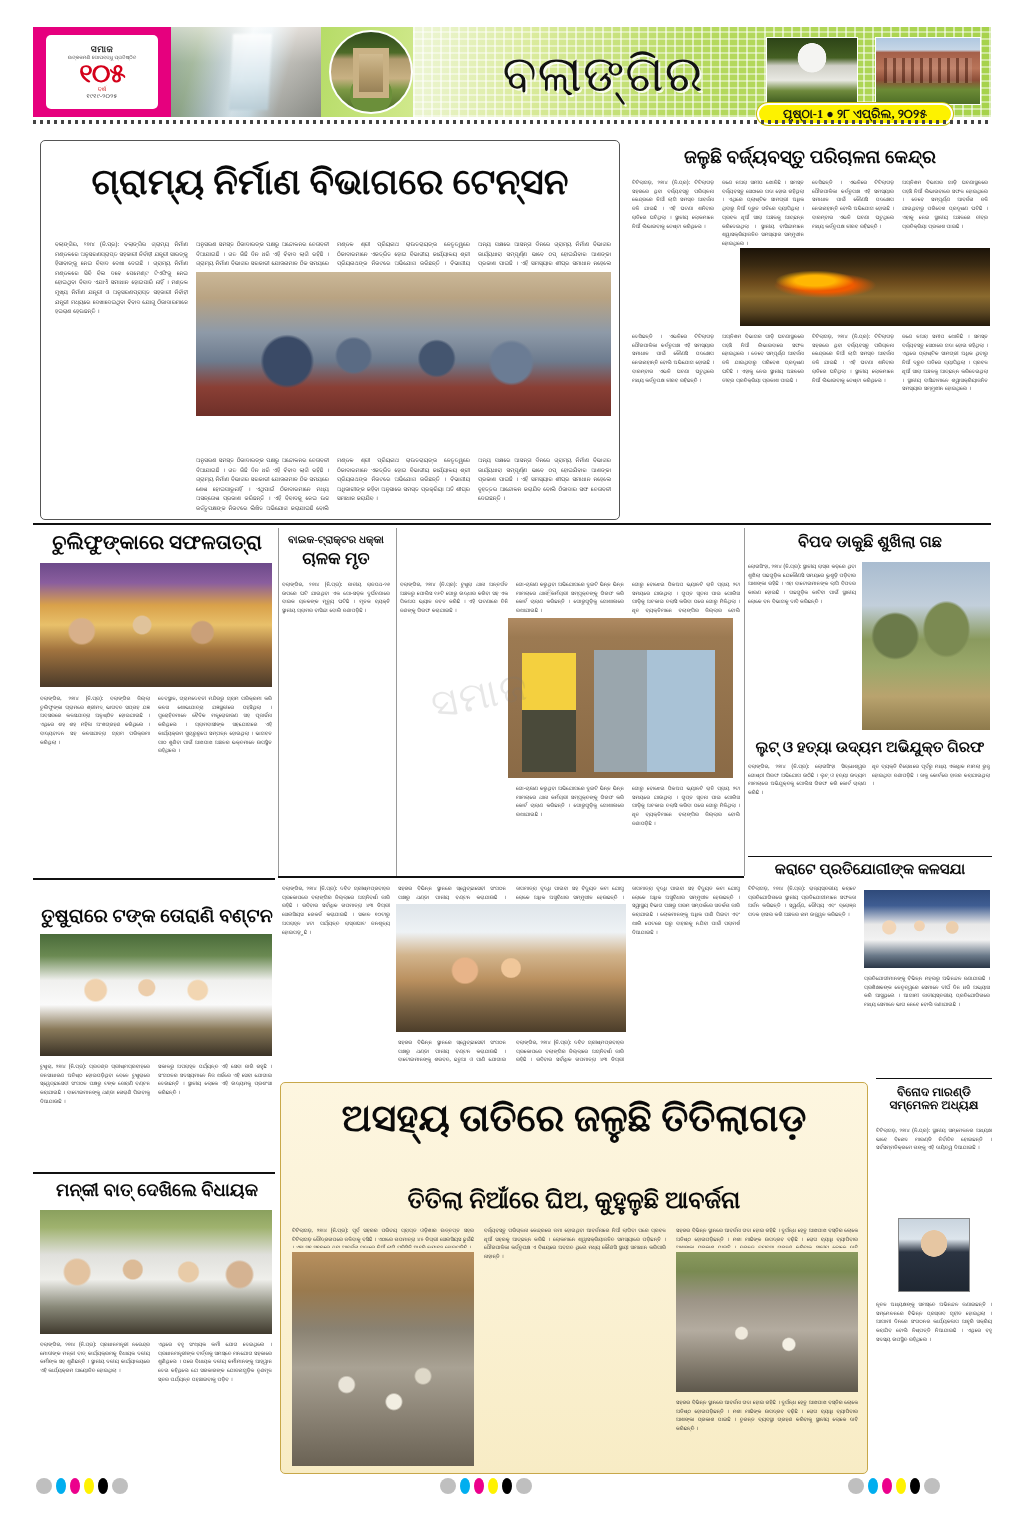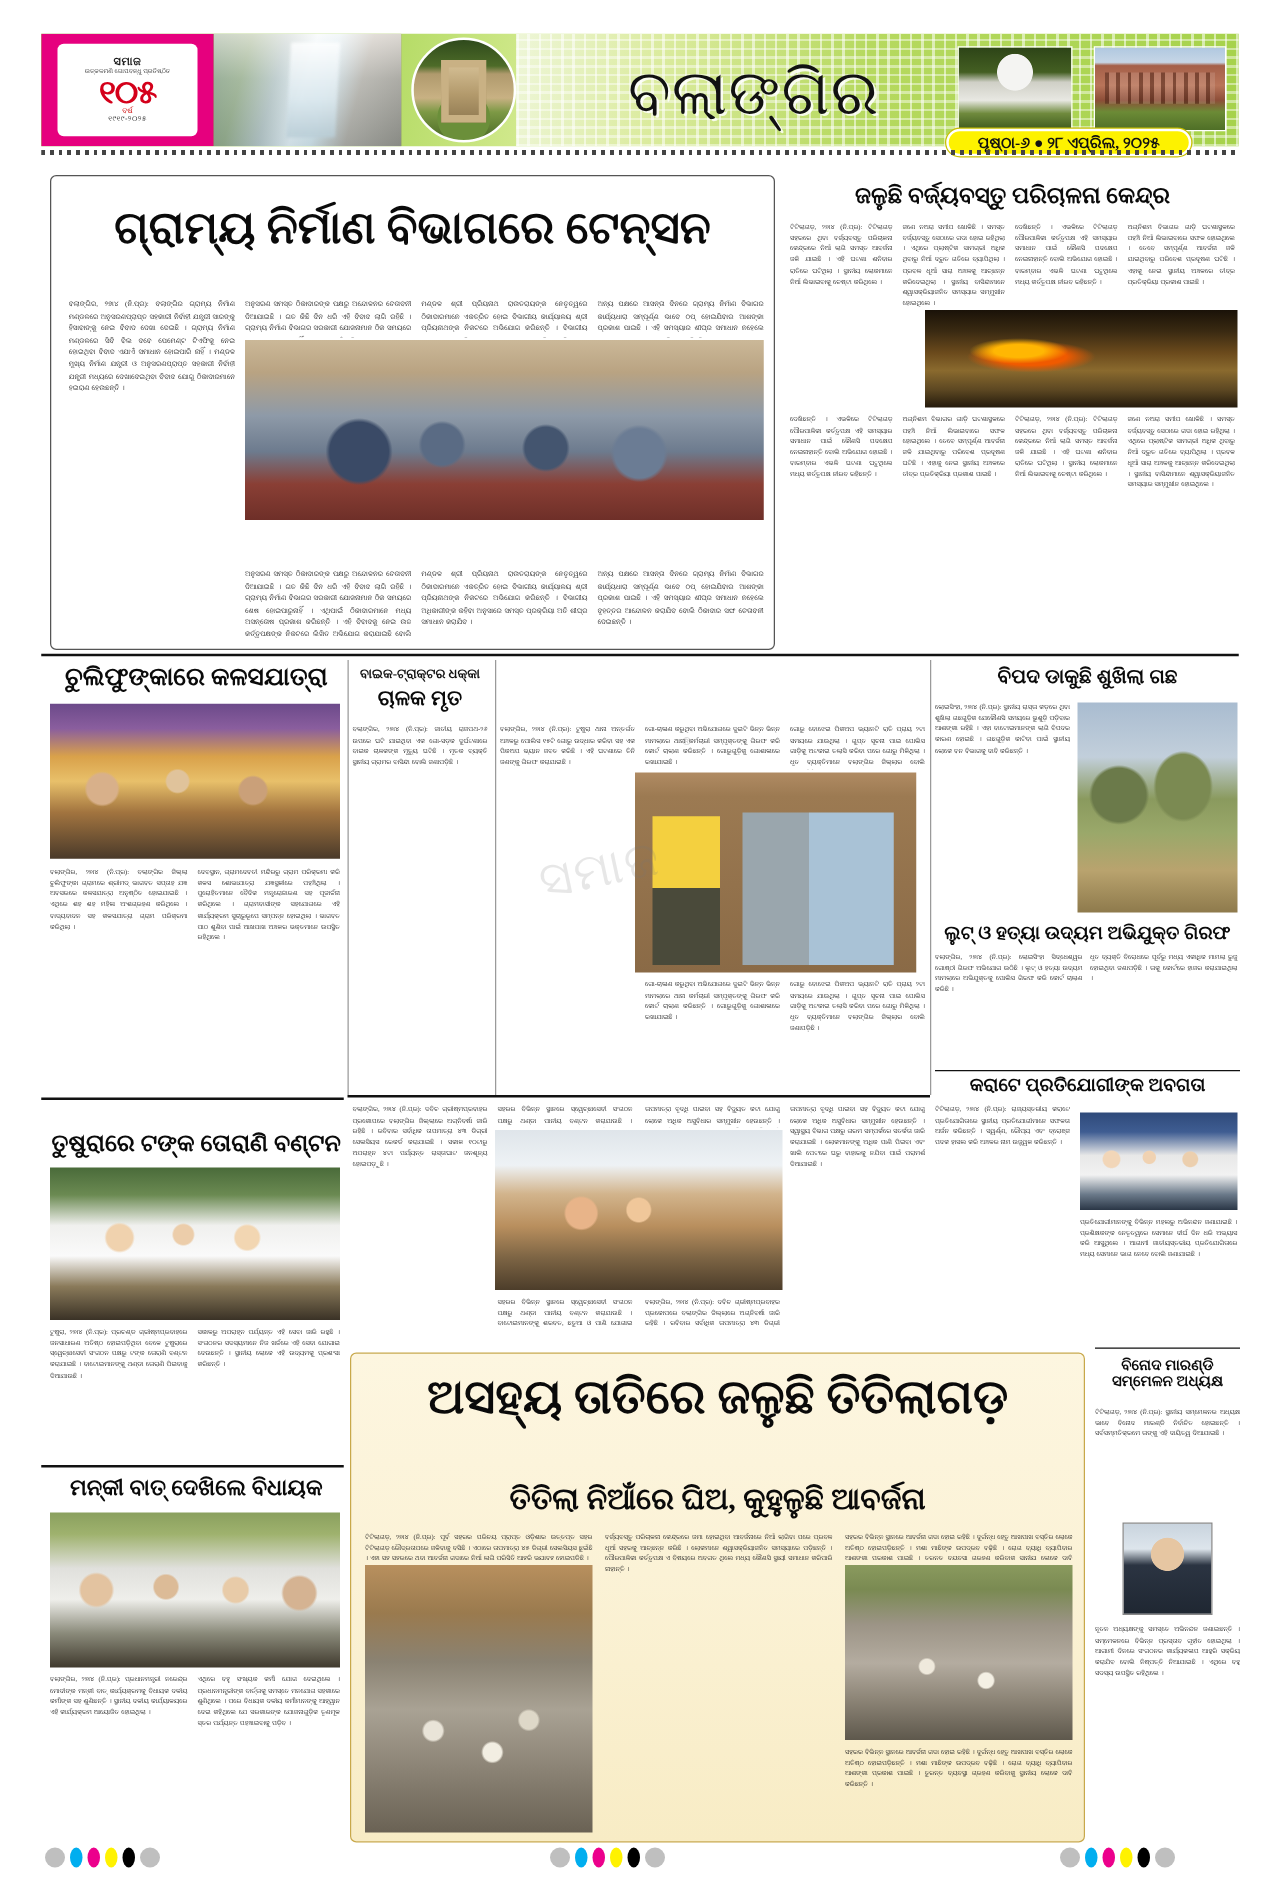--- a/index.html
+++ b/index.html
@@ -244,21 +244,21 @@
         <div class="mh-logo-t4">୧୯୧୯-୨୦୨୫</div>
       </div>
     </div>
     <div class="mh-photo ph-falls"></div>
     <div class="mh-circle"></div>
     <div class="mh-stripes"></div>
     <div class="mh-title">ବଲାଙ୍ଗିର</div>
     <div class="mh-pic2"></div>
     <div class="mh-pic3"></div>
   </div>
-  <div class="mh-date">ପୃଷ୍ଠା-୬ ● ୨୮ ଏପ୍ରିଲ, ୨୦୨୫</div>
+  <div class="mh-date">ପୃଷ୍ଠା-1 ● ୨୮ ଏପ୍ରିଲ, ୨୦୨୫</div>
   <div class="mh-dots"></div>
 
   <div style="position:absolute;left:40px;top:140px;width:580px;height:380px;border:1px solid #555;border-radius:5px;"></div>
   <div class="hl" style="position:absolute;left:48px;top:163px;width:564px;font-size:36px;">ଗ୍ରାମ୍ୟ ନିର୍ମାଣ ବିଭାଗରେ ଟେନ୍‌ସନ</div>
 
   <div class="col-txt" style="position:absolute;left:55px;top:240px;width:133px;height:272px;">ବଲାଙ୍ଗିର, ୨୭ା୪ (ନି.ପ୍ର): ବଲାଙ୍ଗିର ଗ୍ରାମ୍ୟ ନିର୍ମାଣ ମଣ୍ଡଳରେ ଅନୁସରଣପ୍ରାପ୍ତ ସହକାରୀ ନିର୍ବାହୀ ଯନ୍ତ୍ରୀ ସାରଙ୍କୁ ହିସାବାଙ୍କୁ ନେଇ ବିବାଦ ଦେଖା ଦେଇଛି । ଗ୍ରାମ୍ୟ ନିର୍ମାଣ ମଣ୍ଡଳରେ ସିବି ବିଲ ଦବେ ପେମେଣ୍ଟ ଟିଏଫିକୁ ନେଇ ହୋଇଥିବା ବିବାଦ ଏଯାଏଁ ସମାଧାନ ହୋଇପାରି ନାହିଁ । ମଣ୍ଡଳ ମୁଖ୍ୟ ନିର୍ମାଣ ଯନ୍ତ୍ରୀ ଓ ଅନୁସରଣପ୍ରାପ୍ତ ସହକାରୀ ନିର୍ବାହୀ ଯନ୍ତ୍ରୀ ମଧ୍ୟରେ ଦେଖାଦେଇଥିବା ବିବାଦ ଯୋଗୁ ଠିକାଦାରମାନେ ହଇରାଣ ହେଉଛନ୍ତି ।</div>
   <div class="col-txt" style="position:absolute;left:196px;top:240px;width:133px;height:30px;">ଅନୁସରଣ ସମସ୍ତ ଠିକାଦାରଙ୍କ ପକ୍ଷରୁ ଅନ୍ଦୋଳନର ଚେତାବନୀ ଦିଆଯାଇଛି । ଗତ କିଛି ଦିନ ଧରି ଏହି ବିବାଦ ଲାଗି ରହିଛି । ଗ୍ରାମ୍ୟ ନିର୍ମାଣ ବିଭାଗର ସରକାରୀ ଯୋଜନାମାନ ଠିକ ସମୟରେ ଶେଷ ହୋଇପାରୁନାହିଁ । ଏଥିପାଇଁ ଠିକାଦାରମାନେ ମଧ୍ୟ ଅସନ୍ତୋଷ ପ୍ରକାଶ କରିଛନ୍ତି । ଏହି ବିବାଦକୁ ନେଇ ଉଚ୍ଚ କର୍ତ୍ତୃପକ୍ଷଙ୍କ ନିକଟରେ ଲିଖିତ ଅଭିଯୋଗ କରାଯାଇଛି ବୋଲି ସୂଚନା ମିଳିଛି ।</div>
   <div class="col-txt" style="position:absolute;left:337px;top:240px;width:133px;height:30px;">ମଣ୍ଡଳ ଶ୍ରୀ ପ୍ରିୟନାଥ ରାଉତରାୟଙ୍କ ନେତୃତ୍ୱରେ ଠିକାଦାରମାନେ ଏକତ୍ରିତ ହୋଇ ବିଭାଗୀୟ କାର୍ଯ୍ୟାଳୟ ଶ୍ରୀ ପ୍ରିୟନାଥଙ୍କ ନିକଟରେ ଅଭିଯୋଗ କରିଛନ୍ତି । ବିଭାଗୀୟ ଅଧିକାରୀଙ୍କ କହିବା ଅନୁସାରେ ସମସ୍ତ ପ୍ରକ୍ରିୟା ଅତି ଶୀଘ୍ର ସମାଧାନ କରାଯିବ ।</div>
   <div class="col-txt" style="position:absolute;left:478px;top:240px;width:133px;height:30px;">ଅନ୍ୟ ପକ୍ଷରେ ଆସନ୍ତା ଦିନରେ ଗ୍ରାମ୍ୟ ନିର୍ମାଣ ବିଭାଗର କାର୍ଯ୍ୟଧାରା ସମ୍ପୂର୍ଣ୍ଣ ଭାବେ ଠପ୍ ହୋଇଯିବାର ଆଶଙ୍କା ପ୍ରକାଶ ପାଇଛି । ଏହି ସମସ୍ୟାର ଶୀଘ୍ର ସମାଧାନ ନହେଲେ ବୃହତ୍ତର ଆନ୍ଦୋଳନ କରାଯିବ ବୋଲି ଠିକାଦାର ସଙ୍ଘ ଚେତାବନୀ ଦେଇଛନ୍ତି ।</div>
 
@@ -274,21 +274,21 @@
   <div class="col-txt s5" style="position:absolute;left:812px;top:178px;width:82px;height:148px;">ଦେଖିଛନ୍ତି । ଏଭଳିରେ ଟିଟିଲାଗଡ଼ ପୌରପାଳିକା କର୍ତ୍ତୃପକ୍ଷ ଏହି ସମସ୍ୟାର ସମାଧାନ ପାଇଁ କୌଣସି ପଦକ୍ଷେପ ନେଇନାହାନ୍ତି ବୋଲି ଅଭିଯୋଗ ହୋଇଛି । ବାରମ୍ବାର ଏଭଳି ଘଟଣା ଘଟୁଥିଲେ ମଧ୍ୟ କର୍ତ୍ତୃପକ୍ଷ ନୀରବ ରହିଛନ୍ତି ।</div>
   <div class="col-txt s5" style="position:absolute;left:902px;top:178px;width:86px;height:148px;">ଅଗ୍ନିଶମ ବିଭାଗର ଗାଡ଼ି ଘଟଣାସ୍ଥଳରେ ପହଞ୍ଚି ନିଆଁ ଲିଭାଇବାରେ ସଫଳ ହୋଇଥିଲେ । ତେବେ ସମ୍ପୂର୍ଣ୍ଣ ଆବର୍ଜନା ଜଳି ଯାଇଥିବାରୁ ପରିବେଶ ପ୍ରଦୂଷଣ ଘଟିଛି । ଏହାକୁ ନେଇ ସ୍ଥାନୀୟ ଅଞ୍ଚଳରେ ତୀବ୍ର ପ୍ରତିକ୍ରିୟା ପ୍ରକାଶ ପାଇଛି ।</div>
   <div class="photo p-fire" style="position:absolute;left:740px;top:248px;width:250px;height:78px;"></div>
   <div class="col-txt s5" style="position:absolute;left:632px;top:332px;width:82px;height:186px;">ଦେଖିଛନ୍ତି । ଏଭଳିରେ ଟିଟିଲାଗଡ଼ ପୌରପାଳିକା କର୍ତ୍ତୃପକ୍ଷ ଏହି ସମସ୍ୟାର ସମାଧାନ ପାଇଁ କୌଣସି ପଦକ୍ଷେପ ନେଇନାହାନ୍ତି ବୋଲି ଅଭିଯୋଗ ହୋଇଛି । ବାରମ୍ବାର ଏଭଳି ଘଟଣା ଘଟୁଥିଲେ ମଧ୍ୟ କର୍ତ୍ତୃପକ୍ଷ ନୀରବ ରହିଛନ୍ତି ।</div>
   <div class="col-txt s5" style="position:absolute;left:722px;top:332px;width:82px;height:186px;">ଅଗ୍ନିଶମ ବିଭାଗର ଗାଡ଼ି ଘଟଣାସ୍ଥଳରେ ପହଞ୍ଚି ନିଆଁ ଲିଭାଇବାରେ ସଫଳ ହୋଇଥିଲେ । ତେବେ ସମ୍ପୂର୍ଣ୍ଣ ଆବର୍ଜନା ଜଳି ଯାଇଥିବାରୁ ପରିବେଶ ପ୍ରଦୂଷଣ ଘଟିଛି । ଏହାକୁ ନେଇ ସ୍ଥାନୀୟ ଅଞ୍ଚଳରେ ତୀବ୍ର ପ୍ରତିକ୍ରିୟା ପ୍ରକାଶ ପାଇଛି ।</div>
   <div class="col-txt s5" style="position:absolute;left:812px;top:332px;width:82px;height:186px;">ଟିଟିଲାଗଡ଼, ୨୭ା୪ (ନି.ପ୍ର): ଟିଟିଲାଗଡ଼ ସହରରେ ଥିବା ବର୍ଜ୍ୟବସ୍ତୁ ପରିଚାଳନା କେନ୍ଦ୍ରରେ ନିଆଁ ଲାଗି ସମସ୍ତ ଆବର୍ଜନା ଜଳି ଯାଇଛି । ଏହି ଘଟଣା ଶନିବାର ରାତିରେ ଘଟିଥିଲା । ସ୍ଥାନୀୟ ଲୋକମାନେ ନିଆଁ ଲିଭାଇବାକୁ ଚେଷ୍ଟା କରିଥିଲେ ।</div>
   <div class="col-txt s5" style="position:absolute;left:902px;top:332px;width:86px;height:186px;">ଜଣେ ନଅରା ସମୀପ ଖୋଳିଛି । ସମସ୍ତ ବର୍ଜ୍ୟବସ୍ତୁ ସେଠାରେ ଗଦା ହୋଇ ରହିଥିଲା । ଏଥିରେ ପ୍ଲାଷ୍ଟିକ ସାମଗ୍ରୀ ଅଧିକ ଥିବାରୁ ନିଆଁ ଦ୍ରୁତ ଗତିରେ ବ୍ୟାପିଥିଲା । ପ୍ରବଳ ଧୂଆଁ ସାରା ଅଞ୍ଚଳକୁ ଆଚ୍ଛନ୍ନ କରିଦେଇଥିଲା । ସ୍ଥାନୀୟ ବାସିନ୍ଦାମାନେ ଶ୍ୱାସକ୍ରିୟାଜନିତ ସମସ୍ୟାର ସମ୍ମୁଖୀନ ହୋଇଥିଲେ ।</div>
 
   <div class="rule" style="position:absolute;left:33px;top:523px;width:958px;height:2px;"></div>
 
-  <div class="hl" style="position:absolute;left:38px;top:532px;width:238px;font-size:20px;">ଚୁଲିଫୁଙ୍କାରେ କଳସଯାତ୍ରା</div>
+  <div class="hl" style="position:absolute;left:38px;top:532px;width:238px;font-size:20px;">ଚୁଲିଫୁଙ୍କାରେ ସଫଳତାତ୍ରା</div>
   <div class="photo p-crowd" style="position:absolute;left:40px;top:563px;width:232px;height:124px;"></div>
   <div class="col-txt s5" style="position:absolute;left:40px;top:694px;width:110px;height:180px;">ବଲାଙ୍ଗିର, ୨୭ା୪ (ନି.ପ୍ର): ବଲାଙ୍ଗିର ଜିଲ୍ଲା ଚୁଲିଫୁଙ୍କା ଗ୍ରାମରେ ଶ୍ରୀମଦ୍ ଭାଗବତ ସପ୍ତାହ ଯଜ୍ଞ ଅବସରରେ କଳସଯାତ୍ରା ଅନୁଷ୍ଠିତ ହୋଇଯାଇଛି । ଏଥିରେ ଶହ ଶହ ମହିଳା ଅଂଶଗ୍ରହଣ କରିଥିଲେ । ବାଦ୍ୟବାଦନ ସହ କଳସଯାତ୍ରା ଗ୍ରାମ ପରିକ୍ରମା କରିଥିଲା ।</div>
   <div class="col-txt s5" style="position:absolute;left:158px;top:694px;width:114px;height:180px;">ଦେବସ୍ଥାନ, ଗ୍ରାମଦେବତୀ ମନ୍ଦିରରୁ ଗ୍ରାମ ପରିକ୍ରମା କରି କଳସ ଶୋଭାଯାତ୍ରା ଯଜ୍ଞସ୍ଥଳୀରେ ପହଞ୍ଚିଥିଲା । ପୁରୋହିତମାନେ ବୈଦିକ ମନ୍ତ୍ରୋଚ୍ଚାରଣ ସହ ପୂଜାର୍ଚ୍ଚନା କରିଥିଲେ । ଗ୍ରାମବାସୀଙ୍କ ସହଯୋଗରେ ଏହି କାର୍ଯ୍ୟକ୍ରମ ସୁଚାରୁରୂପେ ସମ୍ପନ୍ନ ହୋଇଥିଲା । ଭାଗବତ ପାଠ ଶୁଣିବା ପାଇଁ ଆଖପାଖ ଅଞ୍ଚଳର ଭକ୍ତମାନେ ଉପସ୍ଥିତ ରହିଥିଲେ ।</div>
 
   <div class="hair" style="position:absolute;left:278px;top:528px;width:1px;height:348px;"></div>
 
   <div class="subhl" style="position:absolute;left:282px;top:534px;width:108px;font-size:10.5px;">ବାଇକ-ଟ୍ରାକ୍ଟର ଧକ୍କା</div>
   <div class="hl" style="position:absolute;left:282px;top:550px;width:108px;font-size:17px;">ଚାଳକ ମୃତ</div>
   <div class="col-txt s5" style="position:absolute;left:282px;top:580px;width:108px;height:294px;">ବଲାଙ୍ଗିର, ୨୭ା୪ (ନି.ପ୍ର): ଜାତୀୟ ରାଜପଥ-୨୬ ଉପରେ ଘଟି ଯାଇଥିବା ଏକ ଗୋ-ସଡ଼କ ଦୁର୍ଘଟଣାରେ ବାଇକ ଚାଳକଙ୍କ ମୃତ୍ୟୁ ଘଟିଛି । ମୃତକ ବ୍ୟକ୍ତି ସ୍ଥାନୀୟ ଗ୍ରାମର ବାସିନ୍ଦା ବୋଲି ଜଣାପଡ଼ିଛି ।</div>
 
@@ -306,21 +306,21 @@
   <div class="hl" style="position:absolute;left:748px;top:534px;width:244px;font-size:16px;">ବିପଦ ଡାକୁଛି ଶୁଖିଲା ଗଛ</div>
   <div class="col-txt s5" style="position:absolute;left:748px;top:562px;width:108px;height:168px;">ଲୋଇସିଂହା, ୨୭ା୪ (ନି.ପ୍ର): ସ୍ଥାନୀୟ ରାସ୍ତା କଡ଼ରେ ଥିବା ଶୁଖିଲା ଗଛଗୁଡ଼ିକ ଯେକୌଣସି ସମୟରେ ଭୁଶୁଡ଼ି ପଡ଼ିବାର ଆଶଙ୍କା ରହିଛି । ଏହା ବାଟୋଇମାନଙ୍କ ଲାଗି ବିପଦର କାରଣ ହୋଇଛି । ଗଛଗୁଡ଼ିକ କାଟିବା ପାଇଁ ସ୍ଥାନୀୟ ଲୋକେ ବନ ବିଭାଗକୁ ଦାବି କରିଛନ୍ତି ।</div>
   <div class="photo p-trees" style="position:absolute;left:862px;top:562px;width:128px;height:168px;"></div>
 
   <div class="hl" style="position:absolute;left:748px;top:740px;width:244px;font-size:15px;">ଲୁଟ୍ ଓ ହତ୍ୟା ଉଦ୍ୟମ ଅଭିଯୁକ୍ତ ଗିରଫ</div>
   <div class="col-txt s5" style="position:absolute;left:748px;top:762px;width:118px;height:90px;">ବଲାଙ୍ଗିର, ୨୭ା୪ (ନି.ପ୍ର): ଲୋଇସିଂହା ସିଦ୍ଧେଶ୍ୱର ଗୋଷ୍ଠୀ ଗିରଫ ଅଭିଯୋଗ ଉଠିଛି । ଲୁଟ୍ ଓ ହତ୍ୟା ଉଦ୍ୟମ ମାମଲାରେ ଅଭିଯୁକ୍ତକୁ ପୋଲିସ ଗିରଫ କରି କୋର୍ଟ ଚାଲାଣ କରିଛି ।</div>
   <div class="col-txt s5" style="position:absolute;left:872px;top:762px;width:118px;height:90px;">ଧୃତ ବ୍ୟକ୍ତି ବିରୋଧରେ ପୂର୍ବରୁ ମଧ୍ୟ ଏକାଧିକ ମାମଲା ରୁଜୁ ହୋଇଥିବା ଜଣାପଡ଼ିଛି । ତାକୁ କୋର୍ଟରେ ହାଜର କରାଯାଇଥିଲା ।</div>
 
   <div class="rule" style="position:absolute;left:748px;top:856px;width:244px;height:1px;"></div>
 
-  <div class="hl" style="position:absolute;left:748px;top:862px;width:244px;font-size:15px;">କରାଟେ ପ୍ରତିଯୋଗୀଙ୍କ ଅବଗତା</div>
+  <div class="hl" style="position:absolute;left:748px;top:862px;width:244px;font-size:15px;">କରାଟେ ପ୍ରତିଯୋଗୀଙ୍କ କଳସଯା</div>
   <div class="col-txt s5" style="position:absolute;left:748px;top:884px;width:108px;height:180px;">ଟିଟିଲାଗଡ଼, ୨୭ା୪ (ନି.ପ୍ର): ରାଜ୍ୟସ୍ତରୀୟ କରାଟେ ପ୍ରତିଯୋଗିତାରେ ସ୍ଥାନୀୟ ପ୍ରତିଯୋଗୀମାନେ ସଫଳତା ଅର୍ଜନ କରିଛନ୍ତି । ସ୍ୱର୍ଣ୍ଣ, ରୌପ୍ୟ ଏବଂ ବ୍ରୋଞ୍ଜ ପଦକ ହାସଲ କରି ଅଞ୍ଚଳର ନାମ ଉଜ୍ଜ୍ୱଳ କରିଛନ୍ତି ।</div>
   <div class="photo p-karate" style="position:absolute;left:864px;top:890px;width:126px;height:78px;"></div>
   <div class="col-txt s5" style="position:absolute;left:864px;top:974px;width:126px;height:90px;">ପ୍ରତିଯୋଗୀମାନଙ୍କୁ ବିଭିନ୍ନ ମହଲରୁ ଅଭିନନ୍ଦନ ଜଣାଯାଇଛି । ପ୍ରଶିକ୍ଷକଙ୍କ ନେତୃତ୍ୱରେ ସେମାନେ ଦୀର୍ଘ ଦିନ ଧରି ଅଭ୍ୟାସ କରି ଆସୁଥିଲେ । ଆଗାମୀ ଜାତୀୟସ୍ତରୀୟ ପ୍ରତିଯୋଗିତାରେ ମଧ୍ୟ ସେମାନେ ଭାଗ ନେବେ ବୋଲି ଜଣାଯାଇଛି ।</div>
 
   <div class="rule" style="position:absolute;left:278px;top:876px;width:466px;height:2px;"></div>
 
   <div class="col-txt s5" style="position:absolute;left:282px;top:884px;width:108px;height:178px;">ବଲାଙ୍ଗିର, ୨୭ା୪ (ନି.ପ୍ର): ଦବିଚ ଗ୍ରୀଷ୍ମପ୍ରବାହର ପ୍ରକୋପରେ ବଲାଙ୍ଗିର ଜିଲ୍ଲାରେ ଅଗ୍ନିବର୍ଷା ଜାରି ରହିଛି । ରବିବାର ସର୍ବାଧିକ ତାପମାତ୍ରା ୪୩ ଡିଗ୍ରୀ ସେଲସିୟସ ରେକର୍ଡ କରାଯାଇଛି । ସକାଳ ୧୦ଟାରୁ ଅପରାହ୍ନ ୪ଟା ପର୍ଯ୍ୟନ୍ତ ରାସ୍ତାଘାଟ ଜନଶୂନ୍ୟ ହୋଇପଡ଼ୁଛି ।</div>
   <div class="col-txt s5" style="position:absolute;left:398px;top:884px;width:108px;height:18px;">ସହରର ବିଭିନ୍ନ ସ୍ଥାନରେ ସ୍ୱେଚ୍ଛାସେବୀ ସଂଗଠନ ପକ୍ଷରୁ ଥଣ୍ଡା ପାନୀୟ ବଣ୍ଟନ କରାଯାଉଛି । ବାଟୋଇମାନଙ୍କୁ ଶରବତ, ଛତୁଆ ଓ ପାଣି ଯୋଗାଇ ଦିଆଯାଉଛି । ପ୍ରଶାସନ ପକ୍ଷରୁ ମଧ୍ୟ ଆବଶ୍ୟକ ପଦକ୍ଷେପ ନିଆଯାଇଛି । ଗରମ ହେତୁ ବିଦ୍ୟାଳୟମାନ ବନ୍ଦ ରହିଛି ।</div>
   <div class="col-txt s5" style="position:absolute;left:516px;top:884px;width:108px;height:18px;">ତାପମାତ୍ରା ବୃଦ୍ଧି ପାଇବା ସହ ବିଦ୍ୟୁତ କଟା ଯୋଗୁ ଲୋକେ ଅଧିକ ଅସୁବିଧାର ସମ୍ମୁଖୀନ ହେଉଛନ୍ତି । ସ୍ୱାସ୍ଥ୍ୟ ବିଭାଗ ପକ୍ଷରୁ ଗରମ ସମ୍ପର୍କରେ ସତର୍କତା ଜାରି କରାଯାଇଛି । ଲୋକମାନଙ୍କୁ ଅଧିକ ପାଣି ପିଇବା ଏବଂ ଖାଲି ପେଟରେ ଘରୁ ବାହାରକୁ ନଯିବା ପାଇଁ ପରାମର୍ଶ ଦିଆଯାଇଛି ।</div>
   <div class="col-txt s5" style="position:absolute;left:632px;top:884px;width:108px;height:178px;">ତାପମାତ୍ରା ବୃଦ୍ଧି ପାଇବା ସହ ବିଦ୍ୟୁତ କଟା ଯୋଗୁ ଲୋକେ ଅଧିକ ଅସୁବିଧାର ସମ୍ମୁଖୀନ ହେଉଛନ୍ତି । ସ୍ୱାସ୍ଥ୍ୟ ବିଭାଗ ପକ୍ଷରୁ ଗରମ ସମ୍ପର୍କରେ ସତର୍କତା ଜାରି କରାଯାଇଛି । ଲୋକମାନଙ୍କୁ ଅଧିକ ପାଣି ପିଇବା ଏବଂ ଖାଲି ପେଟରେ ଘରୁ ବାହାରକୁ ନଯିବା ପାଇଁ ପରାମର୍ଶ ଦିଆଯାଇଛି ।</div>

